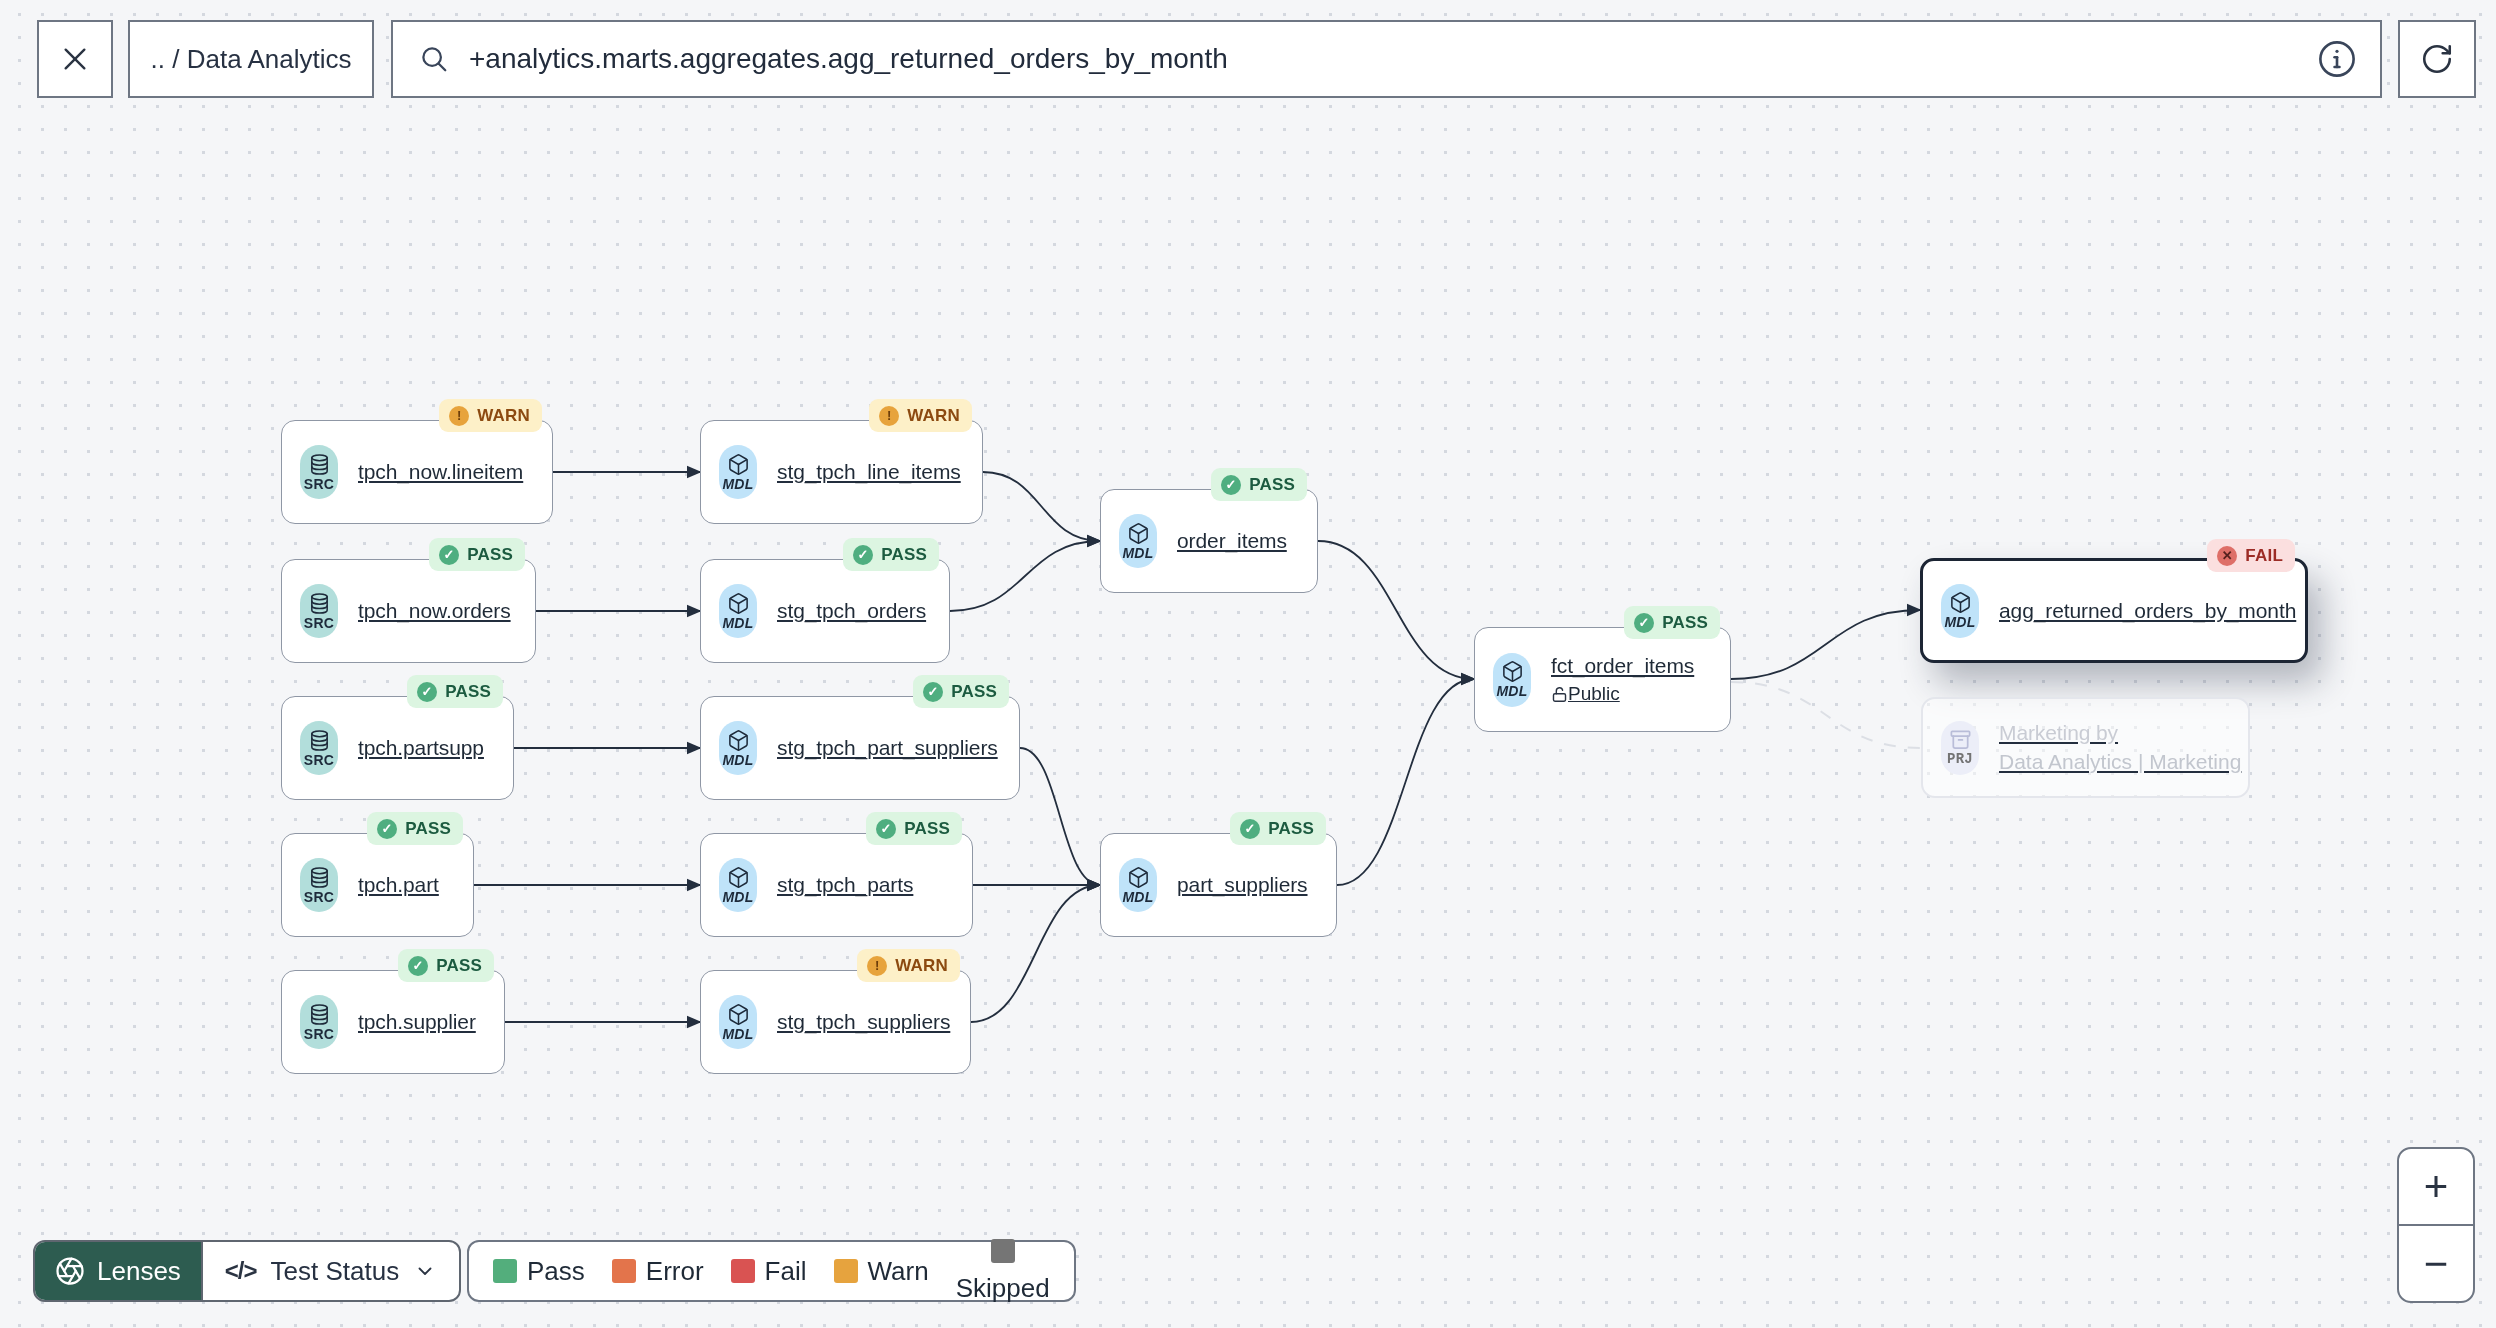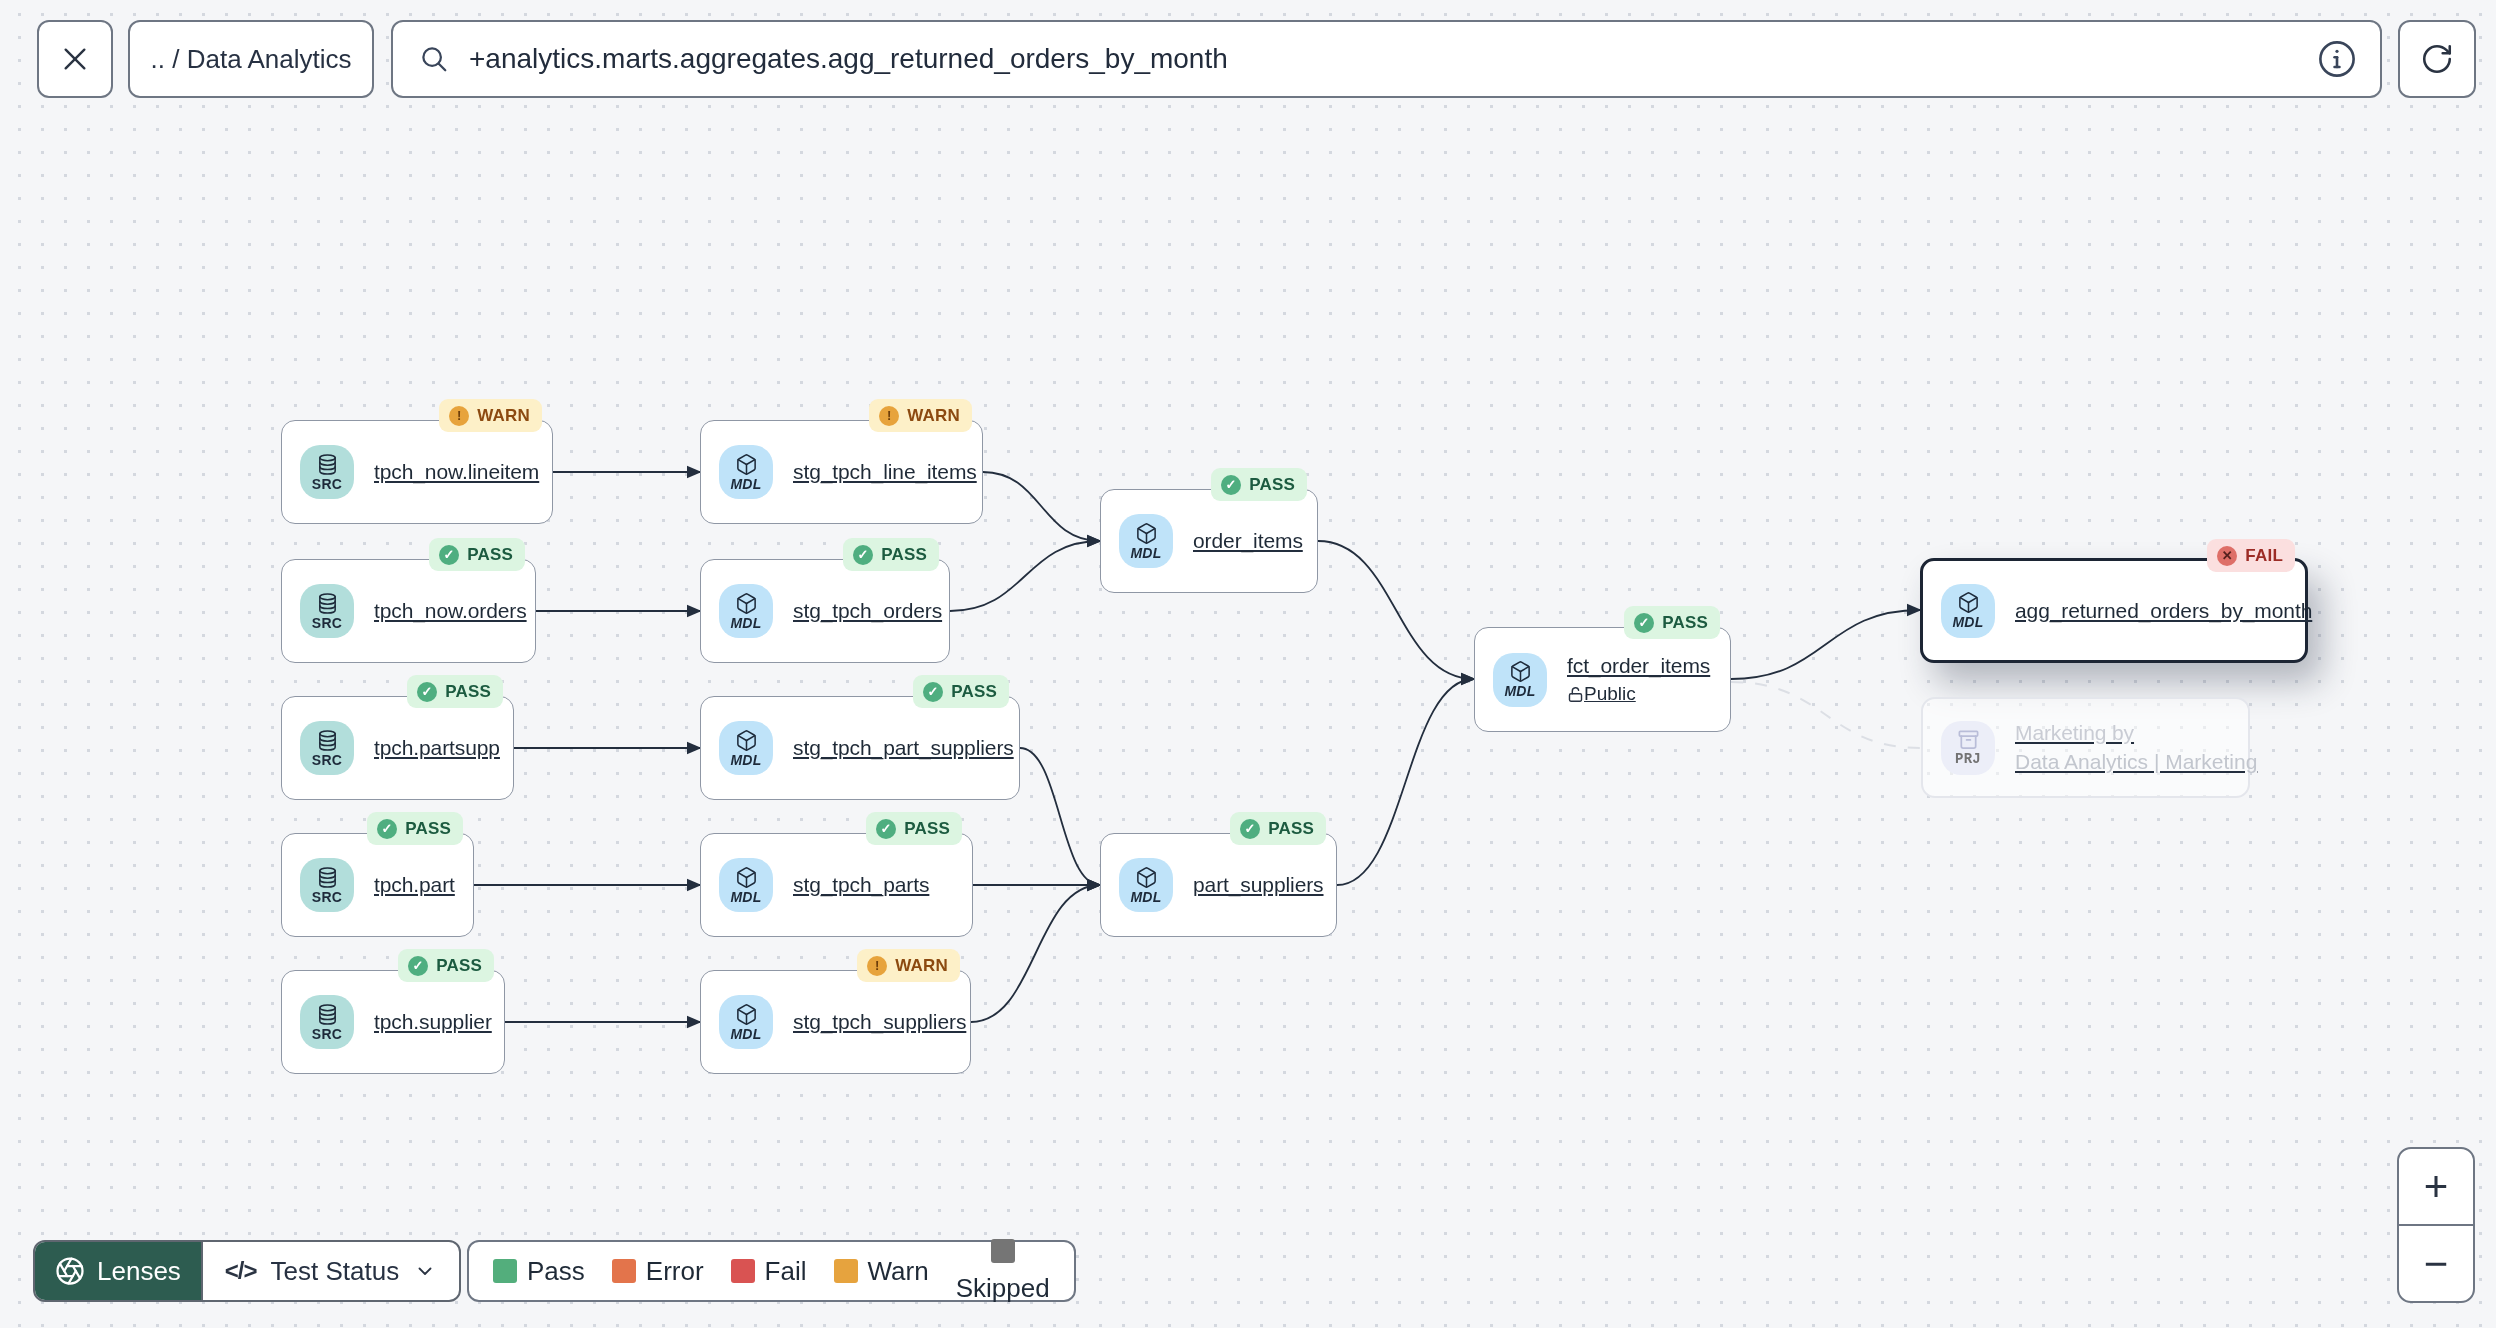--- a/index.html
+++ b/index.html
@@ -9,42 +9,42 @@
     font-family:"Liberation Sans",sans-serif;
   }
   .dotgrid{
     position:absolute;inset:0;
     background-image:radial-gradient(circle,#d4d8df 1.6px,transparent 1.9px);
     background-size:23px 23px;background-position:8px 3px;
   }
   
   .tb-btn{
     position:absolute;top:20px;height:78px;background:#fff;
-    border:2px solid #6e7683;border-radius:12px;box-sizing:border-box;
+    border:2px solid #6e7683;border-radius:0;box-sizing:border-box;
     display:flex;align-items:center;justify-content:center;z-index:20;
   }
   #close-btn{left:37px;width:76px;}
   #breadcrumb-btn{left:128px;width:246px;font-size:26px;color:#273142;}
   #search-box{left:391px;width:1991px;justify-content:flex-start;padding:16px 26px;gap:20px;}
   #search-text{font-size:28px;color:#222c3c;white-space:nowrap;}
   #info-icon{position:absolute;right:22px;top:50%;transform:translateY(-50%);}
   #refresh-btn{left:2398px;width:78px;}
   
   #canvas{position:absolute;inset:0;}
   #edge-layer{position:absolute;inset:0;width:100%;height:100%;}
   .edge{fill:none;stroke:#232e3e;stroke-width:1.8px;}
   .edge.dashed{stroke:#dcdfe5;stroke-width:2px;stroke-dasharray:12 12;}
   .node{
     position:absolute;background:#fff;border:1.5px solid #8f97a5;border-radius:14px;
     box-sizing:border-box;display:flex;align-items:center;padding:0 18px;gap:20px;z-index:1;
   }
   .node.selected{border:3.5px solid #1c2534;box-shadow:14px 20px 34px rgba(28,38,58,.30);}
   .node.ghost{background:rgba(255,255,255,.5);border:2px solid #e4e6ec;}
   .tile{
-    width:54px;height:54px;border-radius:20px;flex:none;
+    width:38px;height:54px;border-radius:20px;flex:none;
     display:flex;flex-direction:column;align-items:center;justify-content:center;gap:0px;
   }
   .t-SRC{background:#b2dedb;}
   .t-MDL{background:#bfe3f9;font-style:italic;}
   .t-PRJ{background:#eceef8;}
   .tile svg{width:23px;height:23px;stroke:#1d2a3a;}
   .t-PRJ svg{stroke:#b9bdd8;}
   .tile span{font-size:14px;font-weight:700;color:#1d2a3a;letter-spacing:.3px;}
   .t-PRJ span{color:#737373;font-family:Liberation Mono, monospace;}
   .nc{display:flex;flex-direction:column;justify-content:flex-end;gap:5px;min-width:0;text-decoration:underline;}

